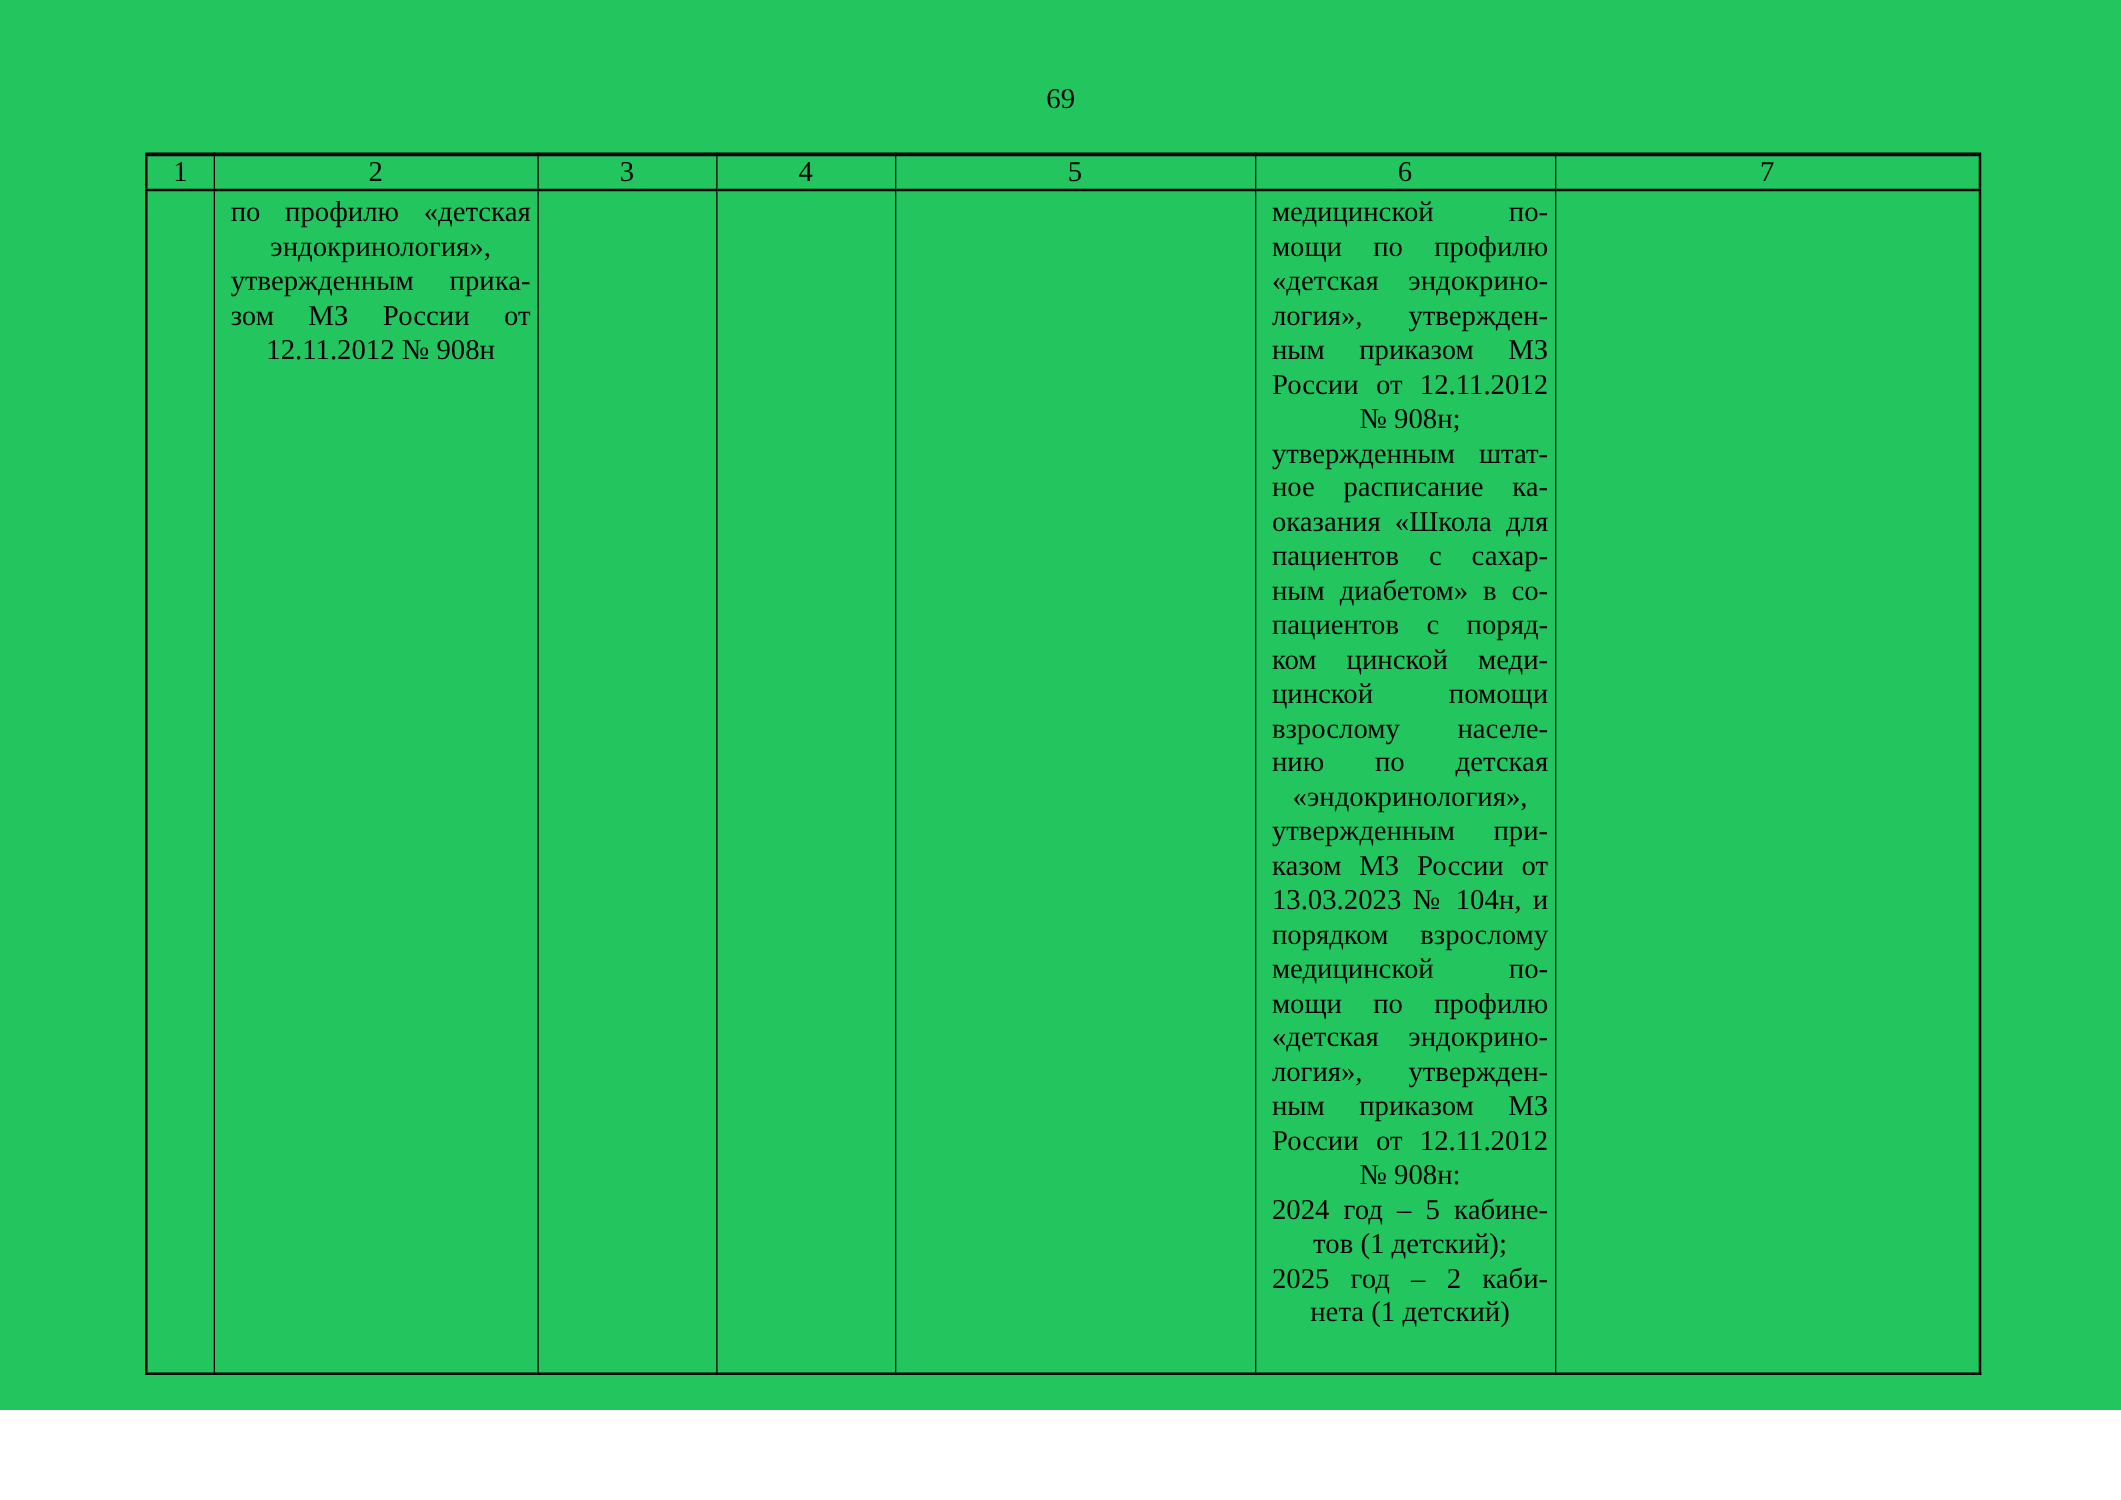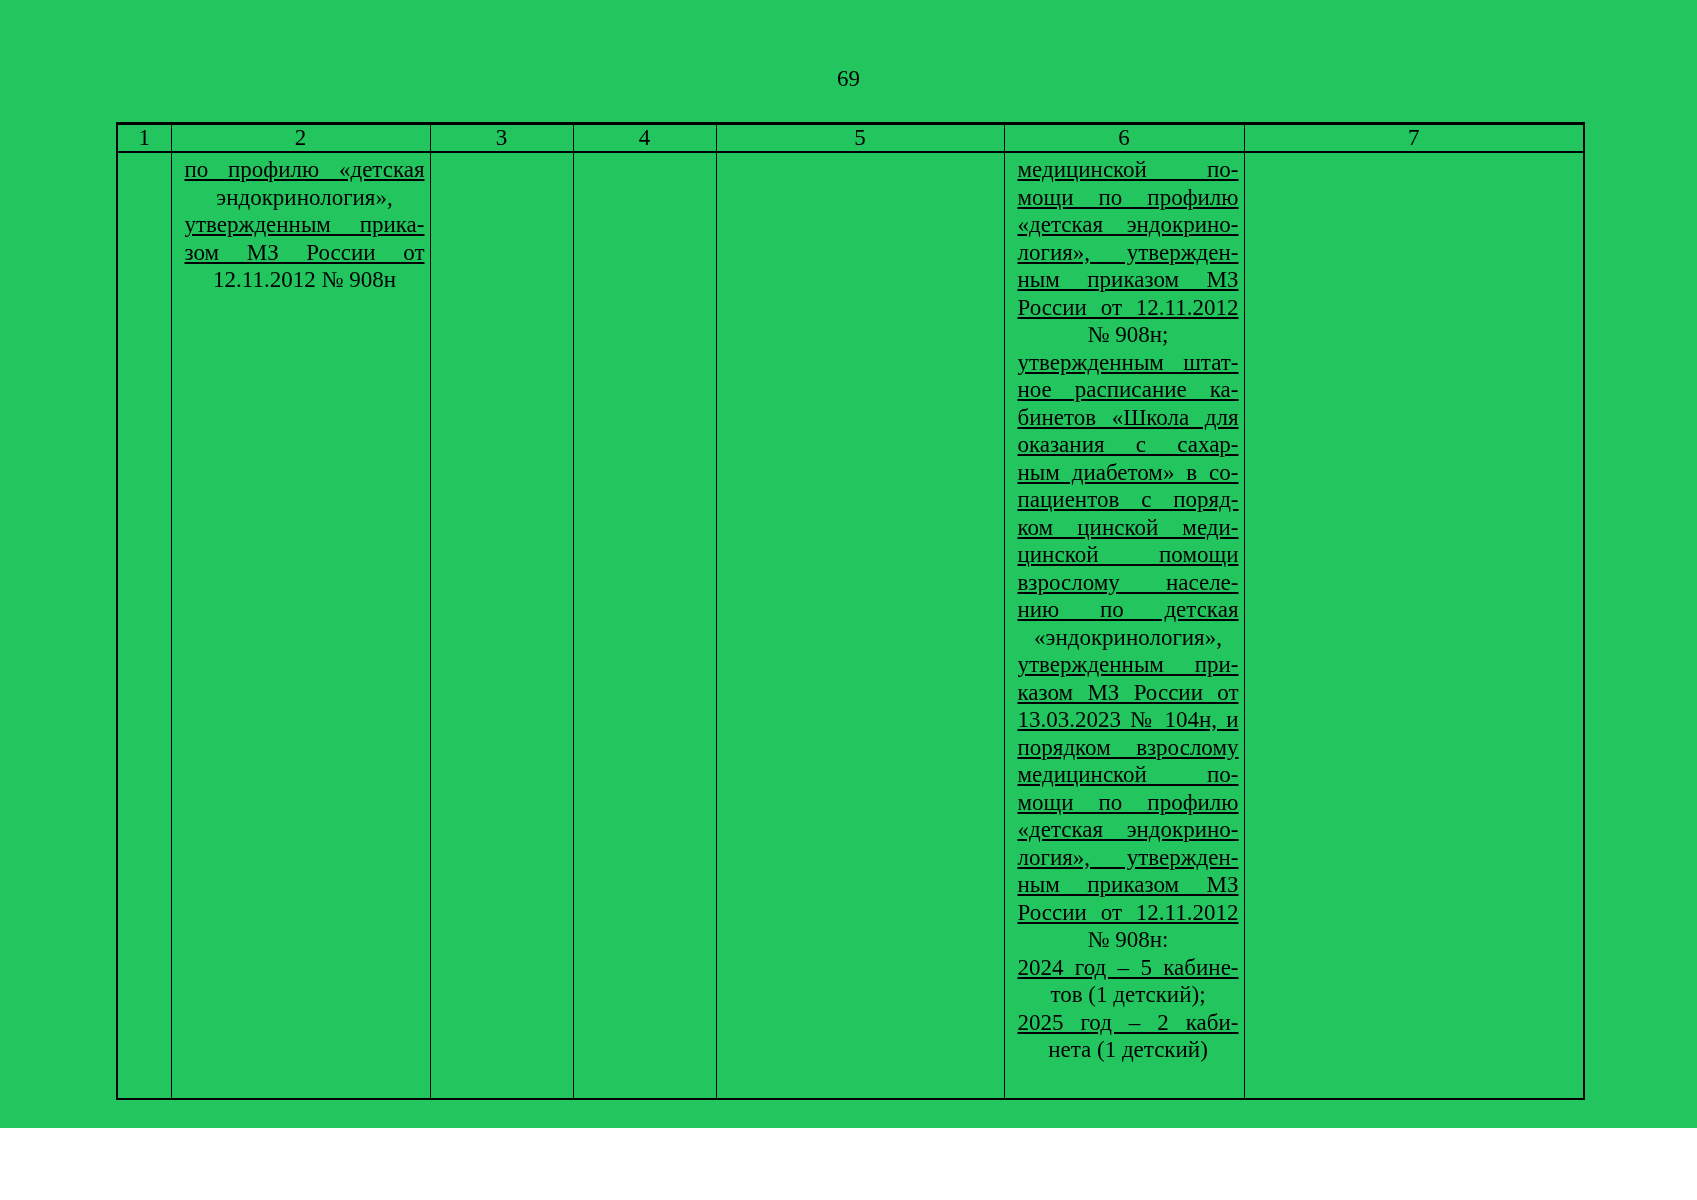--- a/index.html
+++ b/index.html
@@ -45,21 +45,21 @@
   }
   table.doc-table td {
     border: 1.5px solid #000000;
     vertical-align: top;
     padding: 3px 5px 0 13px;
     font-size: 23px;
     line-height: 27.5px;
     height: 947px;
   }
   .line { text-align: center; white-space: normal; }
-  .line.j { text-align: justify; text-align-last: justify; text-decoration: underline; }
+  .line.j { text-align: justify; text-align-last: justify; }
 </style>
 </head>
 <body>
 
 <div class="page">
 
   <div class="page-number">69</div>
 
   <table class="doc-table">
     <colgroup>
@@ -98,22 +98,22 @@
         <td>
             <div class="line j">медицинской по-</div>
             <div class="line j">мощи по профилю</div>
             <div class="line j">«детская эндокрино-</div>
             <div class="line j">логия», утвержден-</div>
             <div class="line j">ным приказом МЗ</div>
             <div class="line j">России от 12.11.2012</div>
             <div class="line">№ 908н;</div>
             <div class="line j">утвержденным штат-</div>
             <div class="line j">ное расписание ка-</div>
-            <div class="line j">бинетов «Школа для</div>
-            <div class="line j">оказания с сахар-</div>
+            <div class="line j">оказания «Школа для</div>
+            <div class="line j">пациентов с сахар-</div>
             <div class="line j">ным диабетом» в со-</div>
             <div class="line j">пациентов с поряд-</div>
             <div class="line j">ком цинской меди-</div>
             <div class="line j">цинской помощи</div>
             <div class="line j">взрослому населе-</div>
             <div class="line j">нию по детская</div>
             <div class="line">«эндокринология»,</div>
             <div class="line j">утвержденным при-</div>
             <div class="line j">казом МЗ России от</div>
             <div class="line j">13.03.2023 № 104н, и</div>

